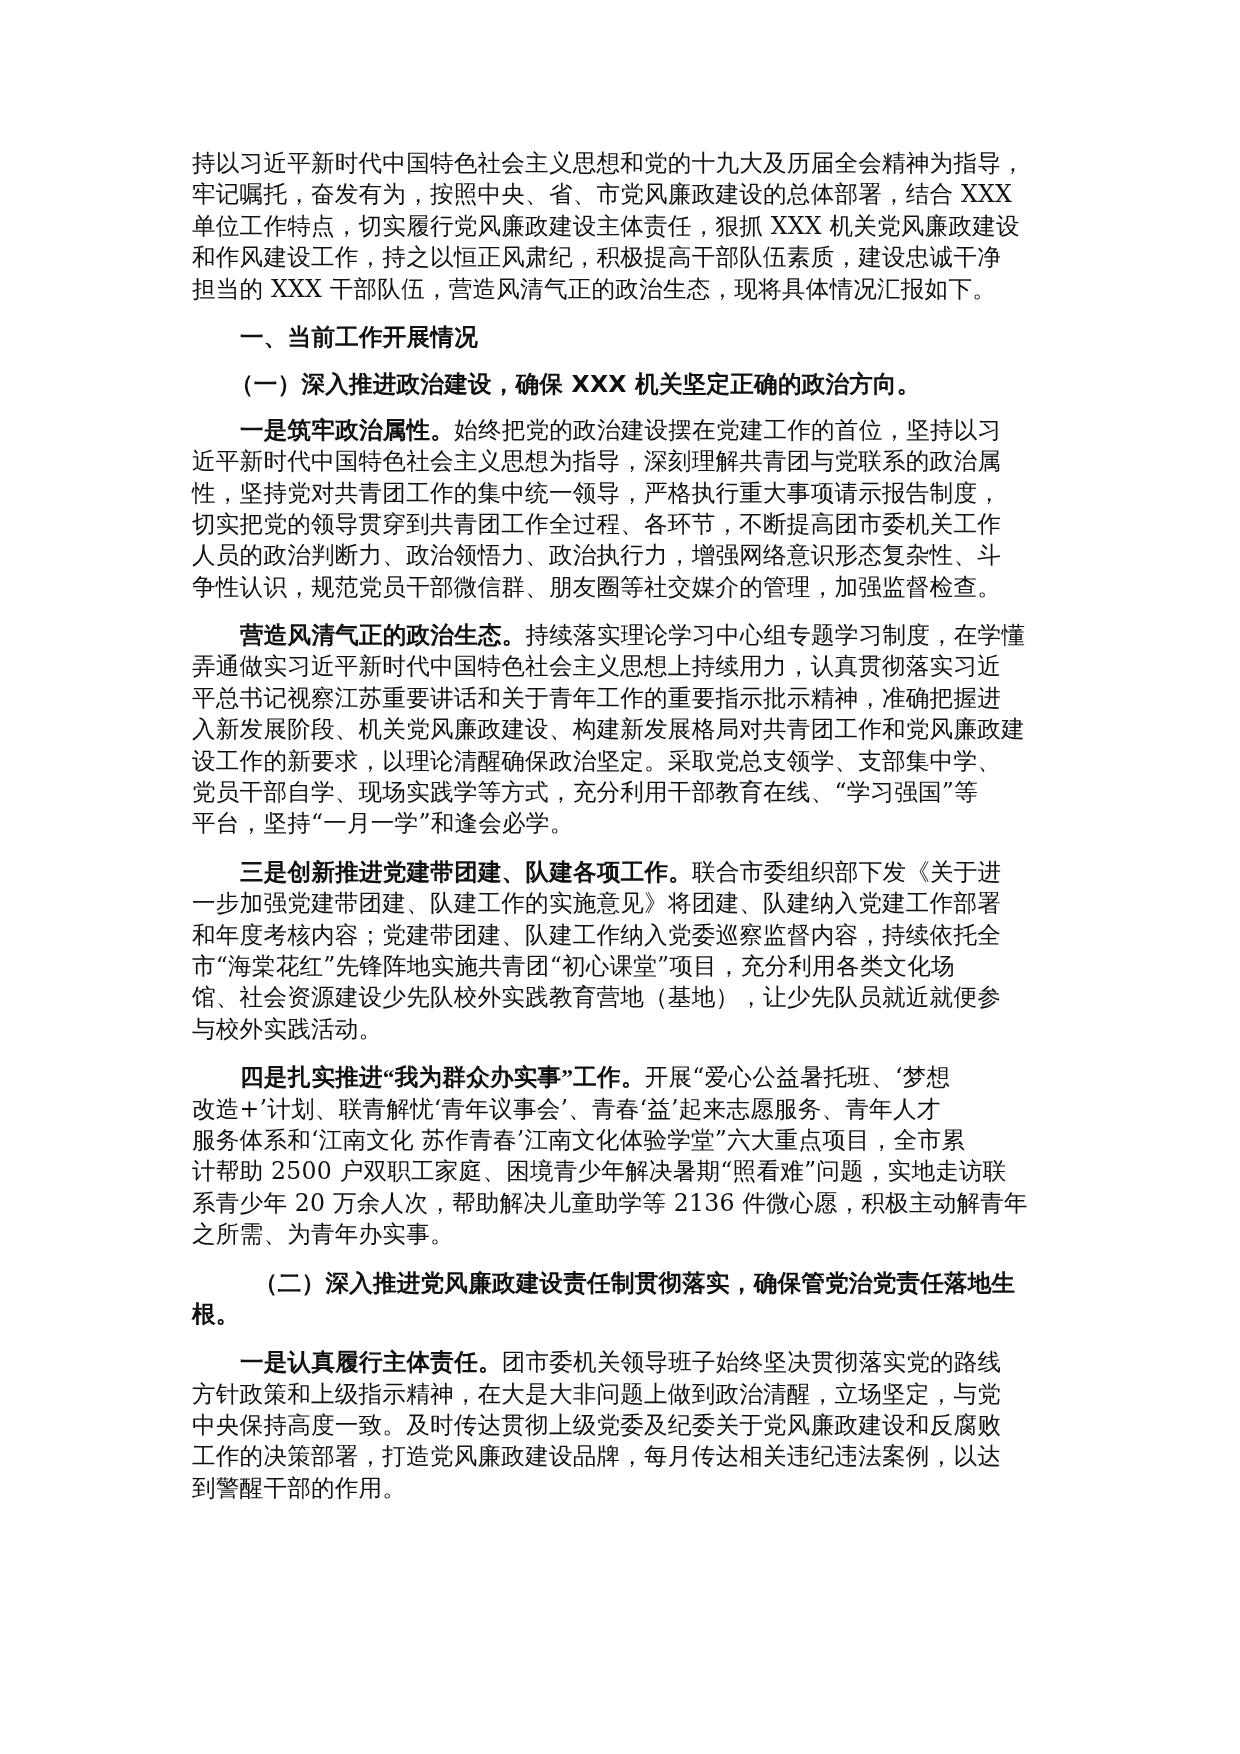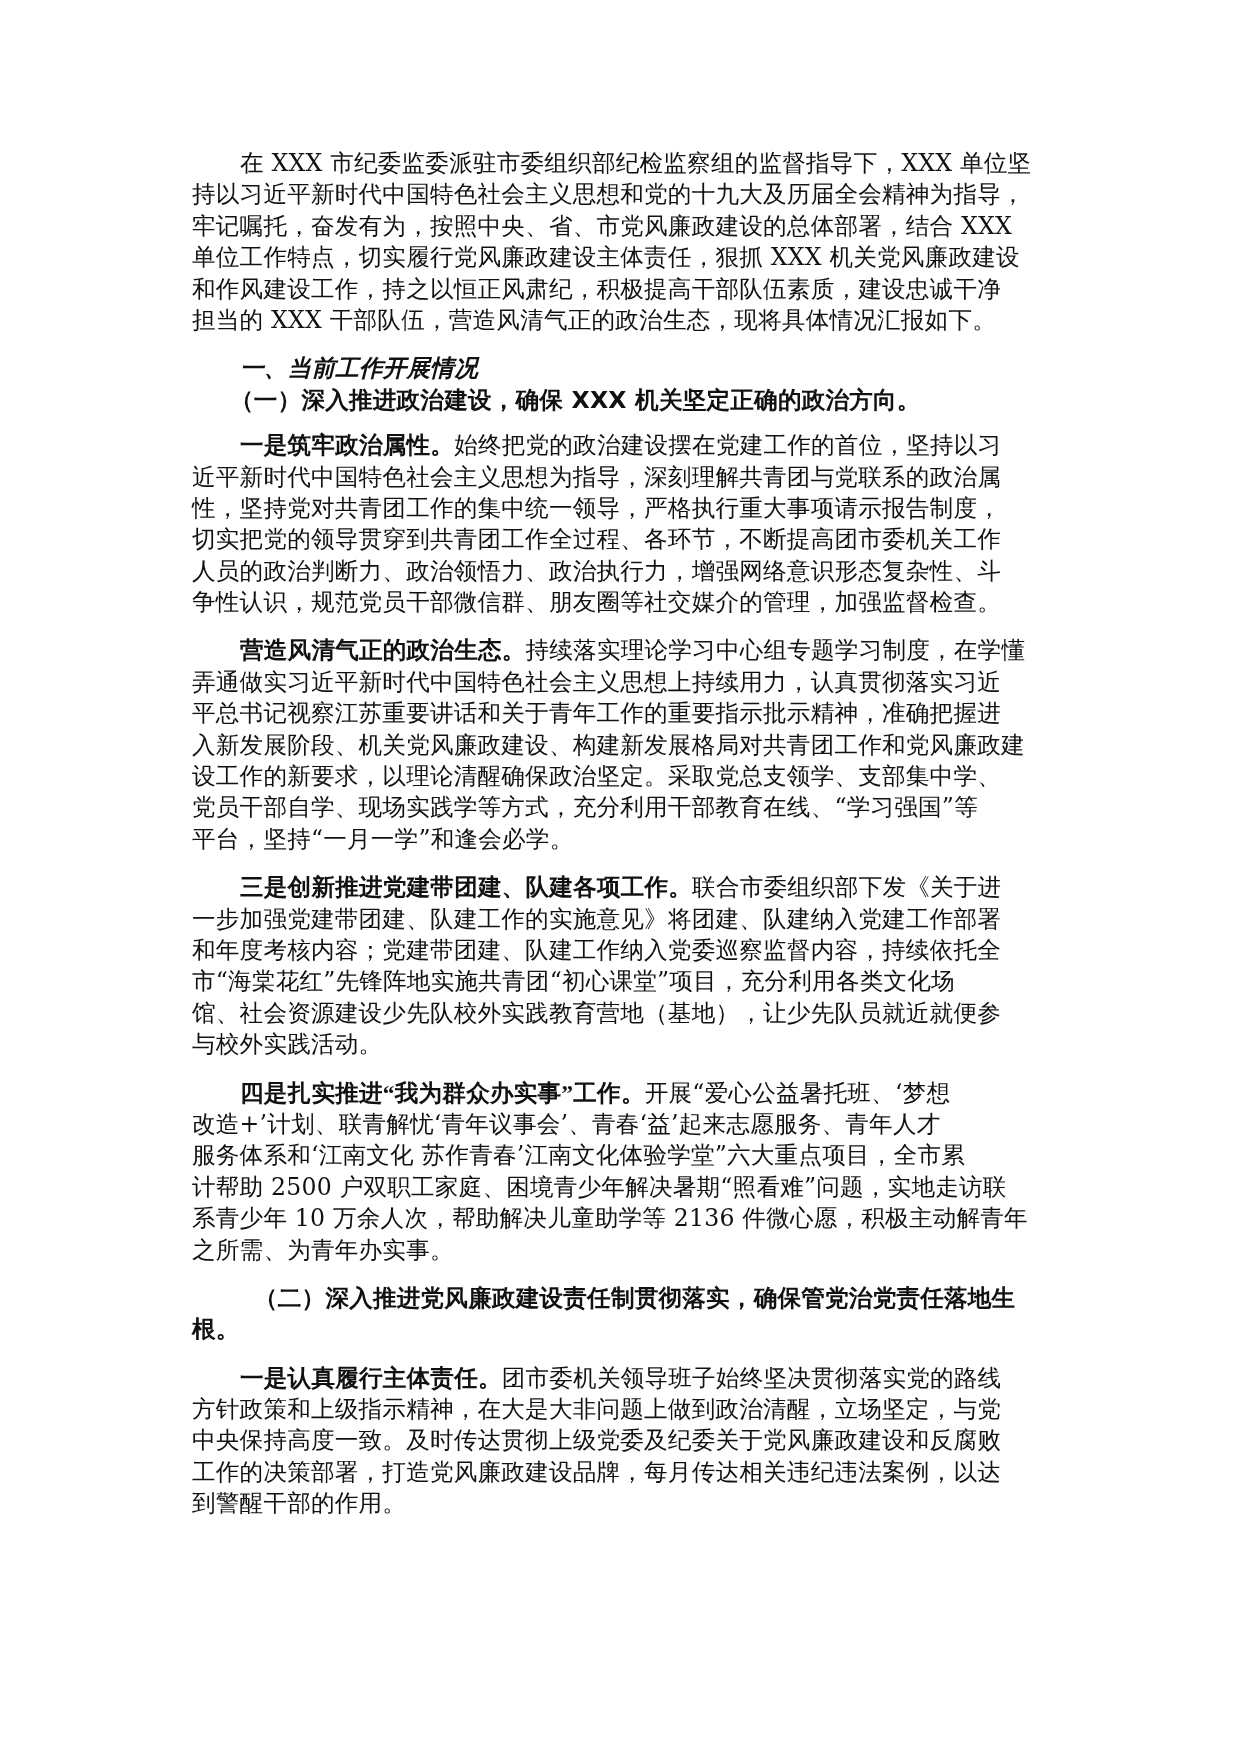--- a/index.html
+++ b/index.html
@@ -49,29 +49,28 @@
       font-weight: bold;
       font-family: Liberation Serif, serif;
     }
   </style>
 </head>
 <body>
 
 <div class="page">
 
   <div class="para">
-    <span class="line indent">在 XXX 市纪委监委派驻市委组织部纪检监察组的监督指导下，XXX 单位坚</span>
     <span class="line">持以习近平新时代中国特色社会主义思想和党的十九大及历届全会精神为指导，</span>
     <span class="line">牢记嘱托，奋发有为，按照中央、省、市党风廉政建设的总体部署，结合 XXX</span>
     <span class="line">单位工作特点，切实履行党风廉政建设主体责任，狠抓 XXX 机关党风廉政建设</span>
     <span class="line">和作风建设工作，持之以恒正风肃纪，积极提高干部队伍素质，建设忠诚干净</span>
     <span class="line">担当的 XXX 干部队伍，营造风清气正的政治生态，现将具体情况汇报如下。</span>
   </div>
 
-  <div class="heading" style="margin-bottom:0;font-style:italic;">
+  <div class="heading" style="margin-bottom:16px;">
     <span class="line indent">一、当前工作开展情况</span>
   </div>
 
   <div class="heading" style="margin-bottom:14px;">
     <span class="line" style="padding-left:38px;">（一）深入推进政治建设，确保 XXX 机关坚定正确的政治方向。</span>
   </div>
 
   <div class="para">
     <span class="line indent"><span class="lead">一是筑牢政治属性。</span><span>始终把党的政治建设摆在党建工作的首位，坚持以习</span></span>
     <span class="line">近平新时代中国特色社会主义思想为指导，深刻理解共青团与党联系的政治属</span>
@@ -98,21 +97,21 @@
     <span class="line">市“海棠花红”先锋阵地实施共青团“初心课堂”项目，充分利用各类文化场</span>
     <span class="line">馆、社会资源建设少先队校外实践教育营地（基地），让少先队员就近就便参</span>
     <span class="line">与校外实践活动。</span>
   </div>
 
   <div class="para">
     <span class="line indent"><span class="lead">四是扎实推进“我为群众办实事”工作。</span><span>开展“爱心公益暑托班、‘梦想</span></span>
     <span class="line">改造+’计划、联青解忧‘青年议事会’、青春‘益’起来志愿服务、青年人才</span>
     <span class="line">服务体系和‘江南文化 苏作青春’江南文化体验学堂”六大重点项目，全市累</span>
     <span class="line">计帮助 2500 户双职工家庭、困境青少年解决暑期“照看难”问题，实地走访联</span>
-    <span class="line">系青少年 10 万余人次，帮助解决儿童助学等 2136 件微心愿，积极主动解青年</span>
+    <span class="line">系青少年 20 万余人次，帮助解决儿童助学等 2136 件微心愿，积极主动解青年</span>
     <span class="line">之所需、为青年办实事。</span>
   </div>
 
   <div class="heading" style="margin-bottom:17px;margin-top:16px;">
     <span class="line indent-wide">（二）深入推进党风廉政建设责任制贯彻落实，确保管党治党责任落地生</span>
     <span class="line">根。</span>
   </div>
 
   <div class="para">
     <span class="line indent"><span class="lead">一是认真履行主体责任。</span><span>团市委机关领导班子始终坚决贯彻落实党的路线</span></span>

